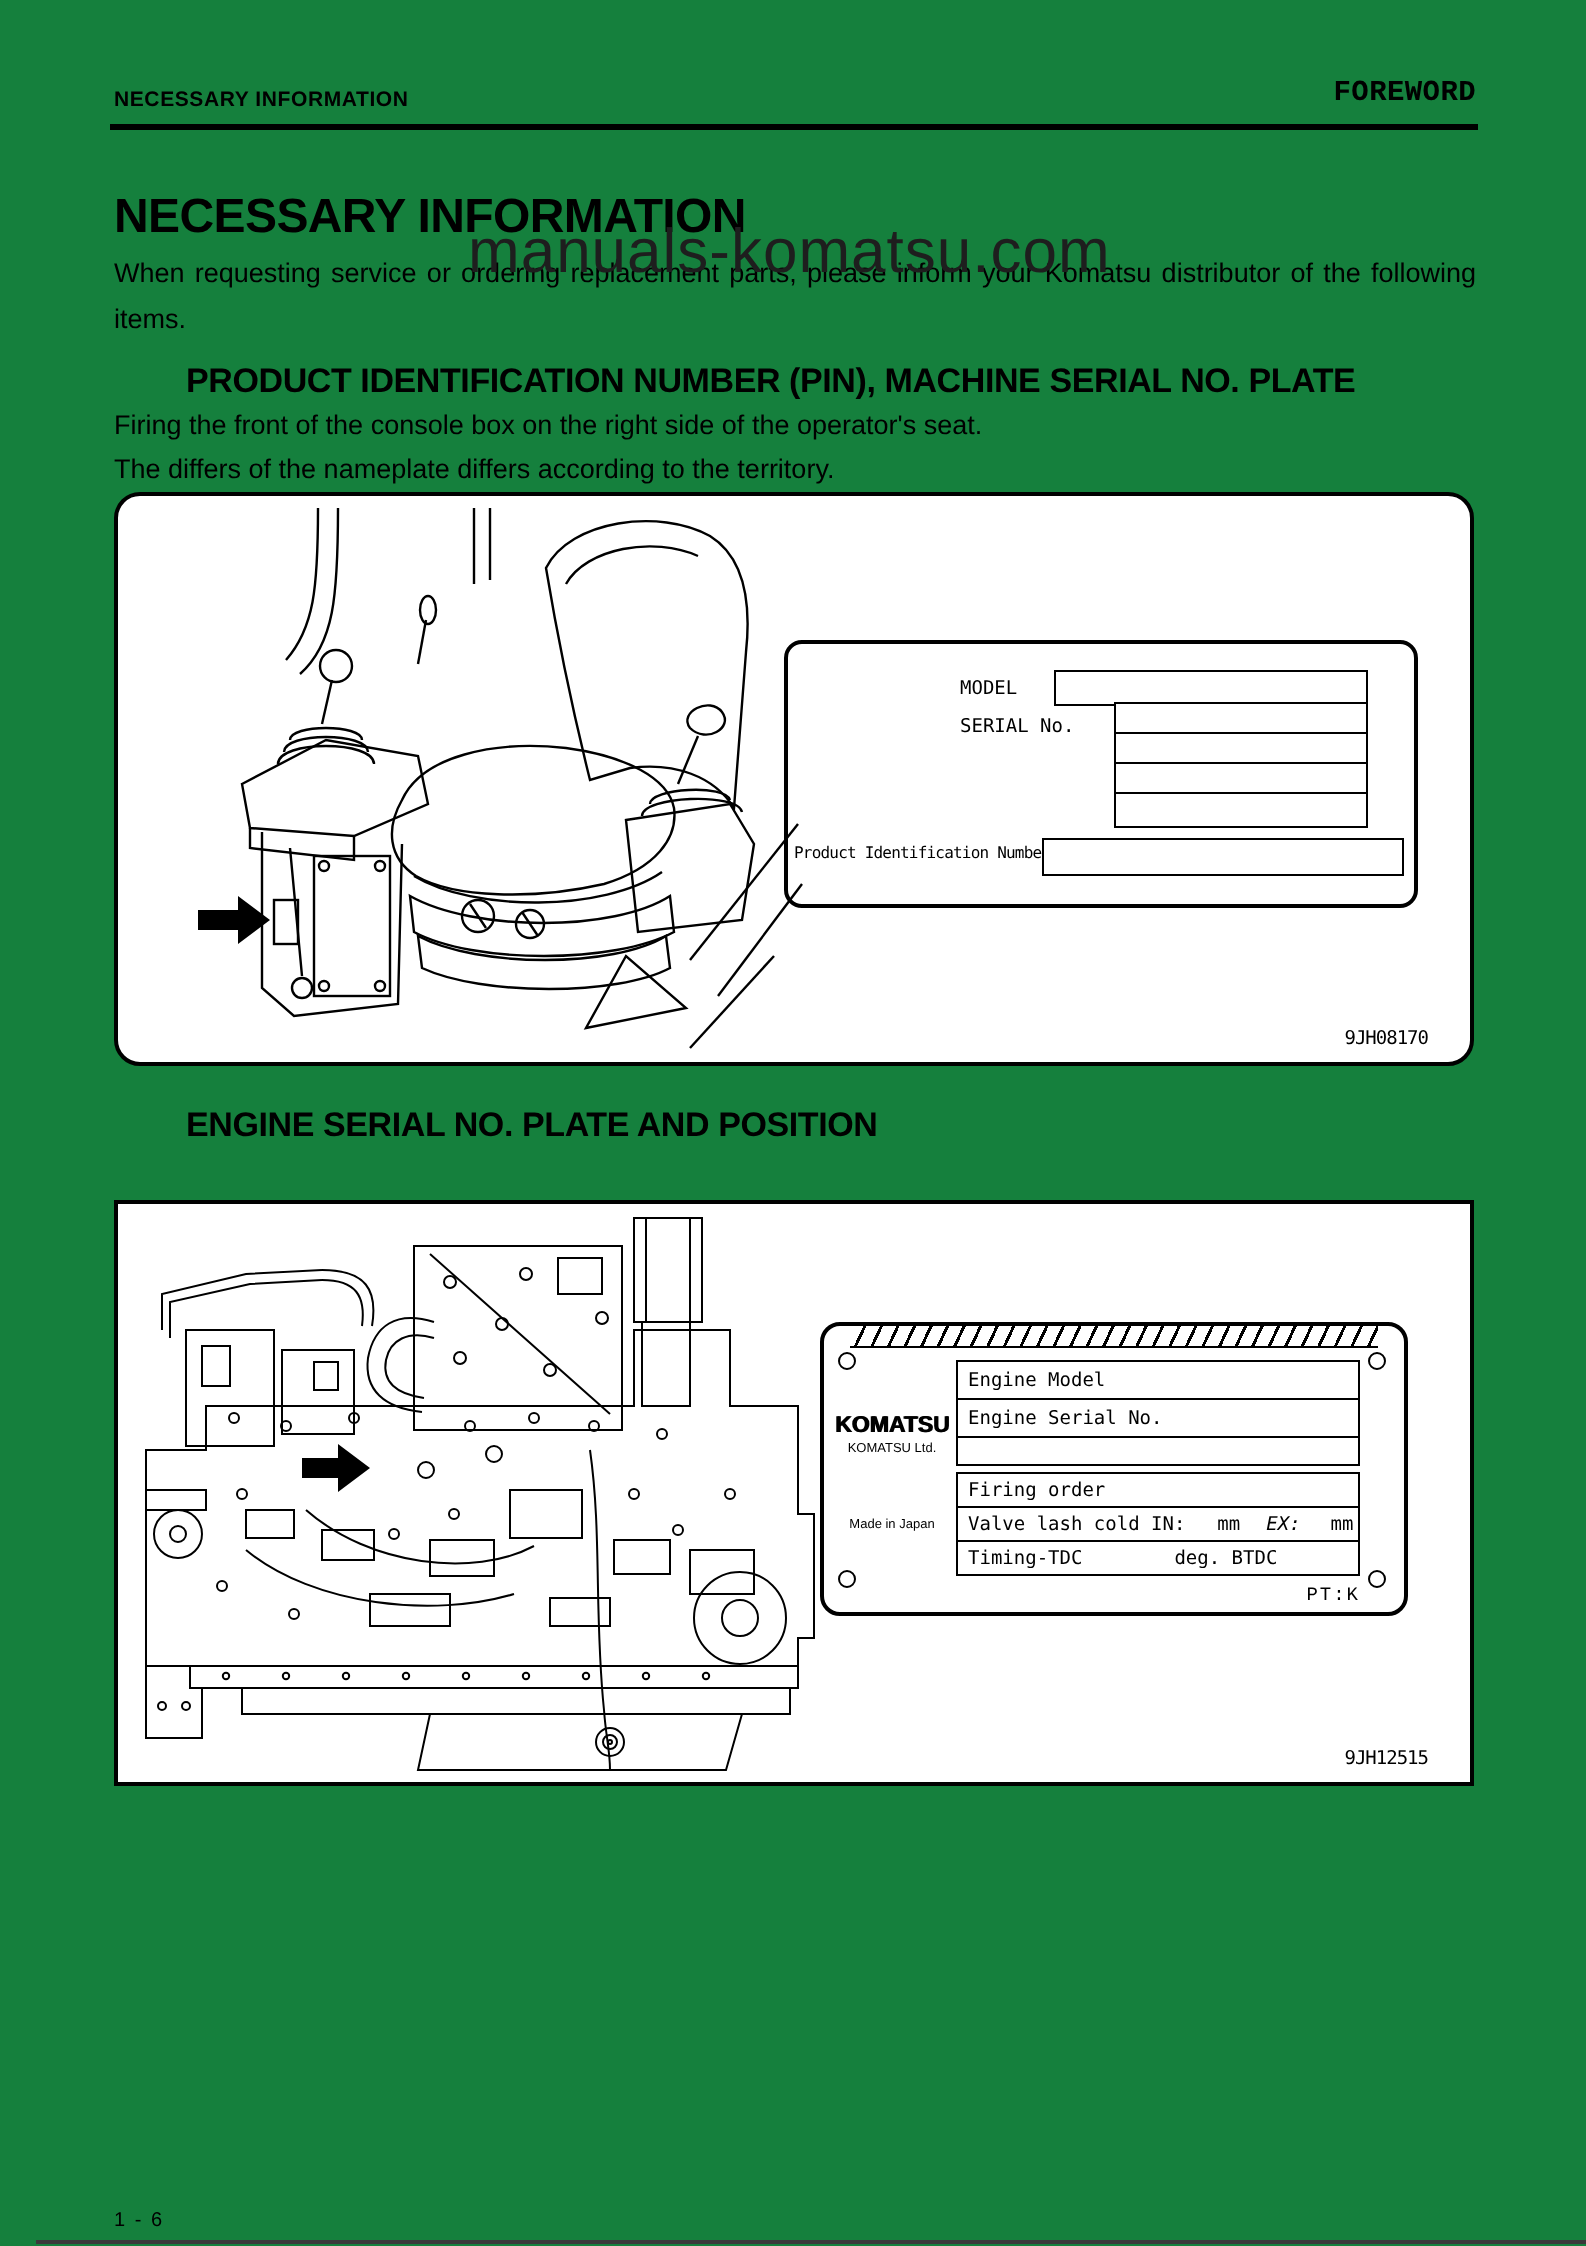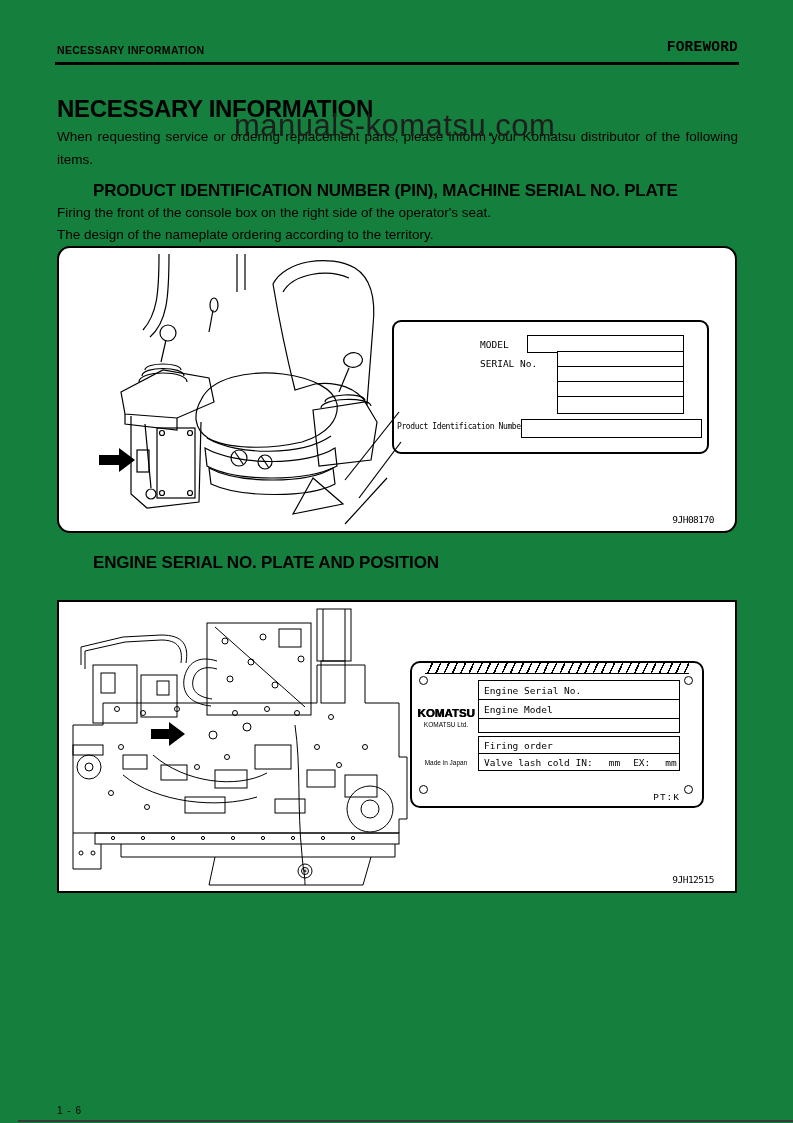--- a/index.html
+++ b/index.html
@@ -47,21 +47,21 @@
          letter-spacing:0;text-shadow:.6px 0 0 #000;}
   .brand-sub{position:absolute;left:3px;top:58px;width:62px;text-align:center;font-size:6.5px;}
   .made-in{position:absolute;left:3px;top:96px;width:62px;text-align:center;font-size:6.5px;}
   .ptable{position:absolute;left:66px;top:17px;width:202px;font-family:"DejaVu Sans Mono",monospace;font-size:9.5px;}
   .prow{border:1px solid #000;box-sizing:border-box;padding-left:5px;background:#fff;white-space:nowrap;overflow:hidden;}
   .prow+.prow{margin-top:-1px;}
   .r20{height:20px;line-height:19px;}
   .r15{height:15px;line-height:14px;}
   .r18{height:18px;line-height:17px;}
   .blockgap{height:3px;border:none;padding:0;background:transparent;}
-  .vu{margin-left:16px;} .vx{margin-left:13px;} .vu2{margin-left:15px;}
+  .vu{margin-left:16px;} .vx{margin-left:13px;font-style:italic;} .vu2{margin-left:15px;}
   .tv{margin-left:46px;}
   .pt-mark{position:absolute;left:66px;top:129px;width:202px;text-align:right;
            font-family:Liberation Mono, monospace;font-size:9.5px;letter-spacing:1px;}
   
   .footer{left:57px;top:1080px;font-size:10px;letter-spacing:1px;margin-top:25px;}
   .bottom-edge{left:18px;right:0;bottom:1px;height:2px;background:#3a3a3a;}
 </style>
 </head>
 <body>
 
@@ -70,21 +70,21 @@
   <div class="abs run-left">NECESSARY INFORMATION</div>
   <div class="abs run-right">FOREWORD</div>
   <div class="abs header-rule"></div>
 
   <div class="abs page-title">NECESSARY INFORMATION</div>
   <div class="abs watermark">manuals-komatsu.com</div>
   <p class="abs intro" style="margin:0">When requesting service or ordering replacement parts, please inform your Komatsu distributor of the following items.</p>
 
   <div class="abs sec-head" style="top:181px">PRODUCT IDENTIFICATION NUMBER (PIN), MACHINE SERIAL NO. PLATE</div>
   <div class="abs cap" style="top:205px">Firing the front of the console box on the right side of the operator's seat.</div>
-  <div class="abs cap" style="top:227px">The design of the nameplate ordering according to the territory.</div>
+  <div class="abs cap" style="top:227px">The differs of the nameplate differs according to the territory.</div>
 
   <div class="abs figure fig1">
 
     <svg style="left:28px;top:4px" width="315" height="275" viewBox="0 0 315 275">
       <g fill="none" stroke="#000" stroke-width="1.2">
 
         <path d="M72 2 C72 42 70 62 56 78"></path>
         <path d="M82 2 C82 46 80 70 63 85"></path>
         <path d="M150 2 L150 40"></path>
         <path d="M158 2 L158 38"></path>
@@ -257,26 +257,27 @@
     <div class="plate2">
       <div class="hatch"></div>
       <div class="hole h1"></div>
       <div class="hole h2"></div>
       <div class="hole h3"></div>
       <div class="hole h4"></div>
       <div class="brand">KOMATSU</div>
       <div class="brand-sub">KOMATSU Ltd.</div>
       <div class="made-in">Made in Japan</div>
       <div class="ptable">
+        <div class="prow r20">Engine Model</div>
         <div class="prow r20">Engine Serial No.</div>
-        <div class="prow r20">Engine Model</div>
         <div class="prow r15"></div>
         <div class="blockgap"></div>
         <div class="prow r18">Firing order</div>
         <div class="prow r18"><span>Valve lash cold IN:</span><span class="vu">mm</span><span class="vx">EX:</span><span class="vu2">mm</span></div>
+        <div class="prow r18"><span>Timing-TDC</span><span class="tv">deg. BTDC</span></div>
       </div>
       <div class="pt-mark">PT:K</div>
     </div>
 
     <span class="figcode">9JH12515</span>
   </div>
 
   <div class="abs footer">1 - 6</div>
   <div class="abs bottom-edge"></div>
 

